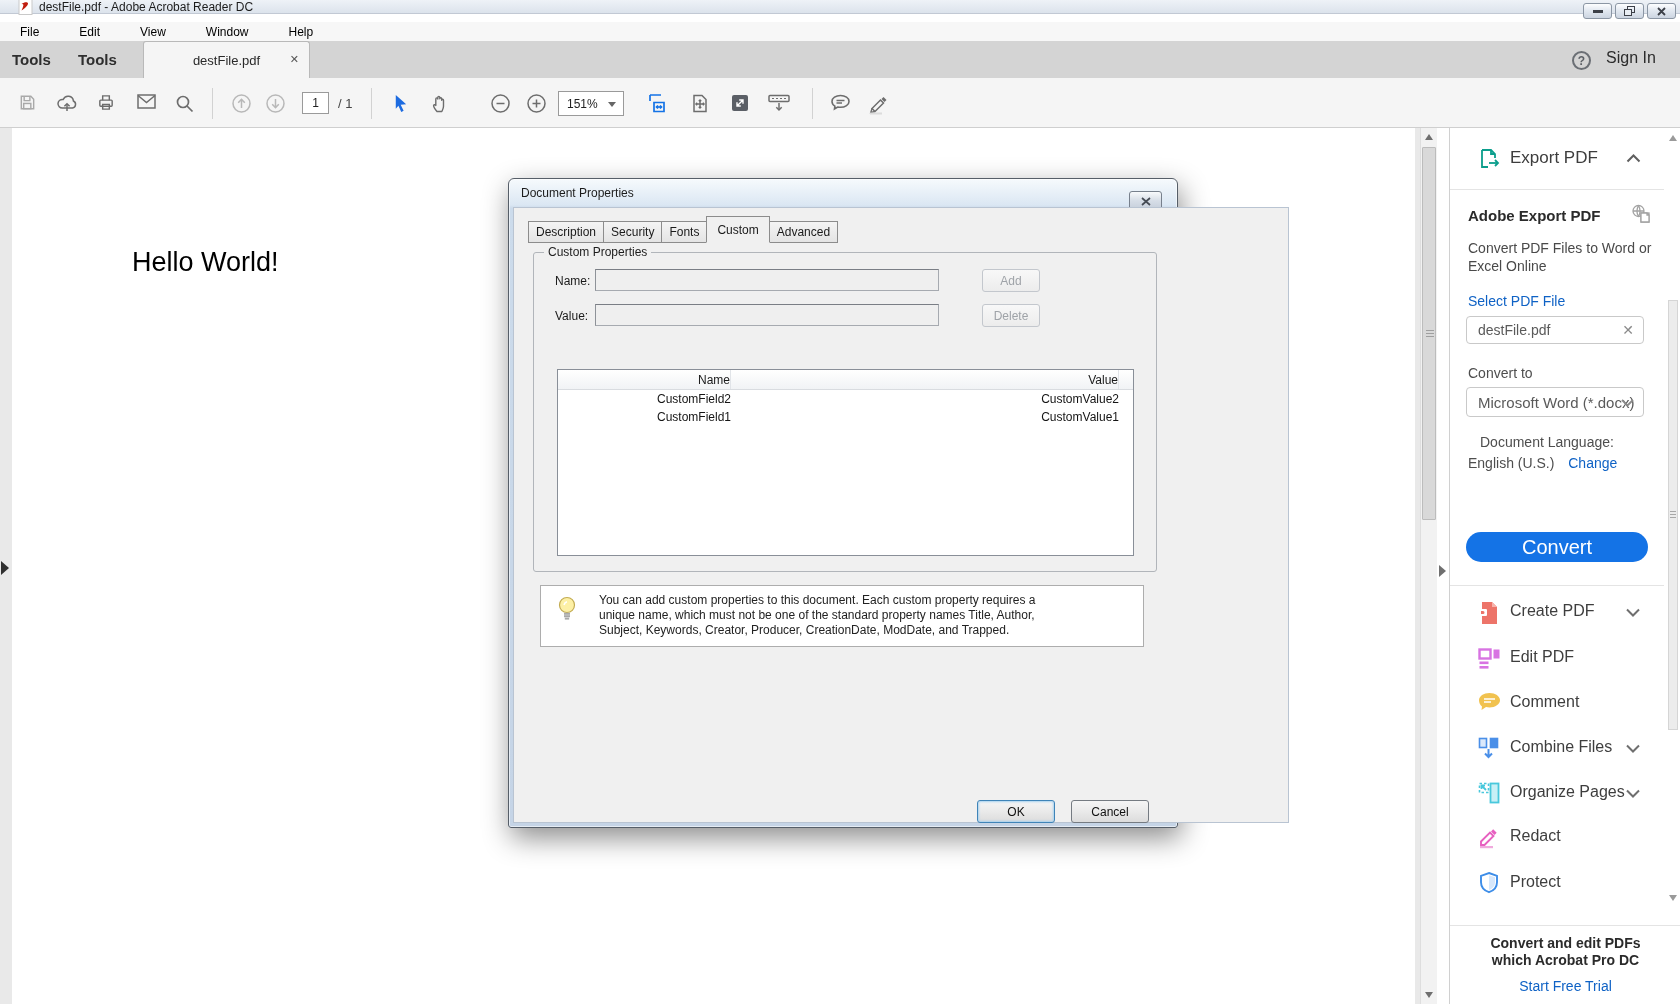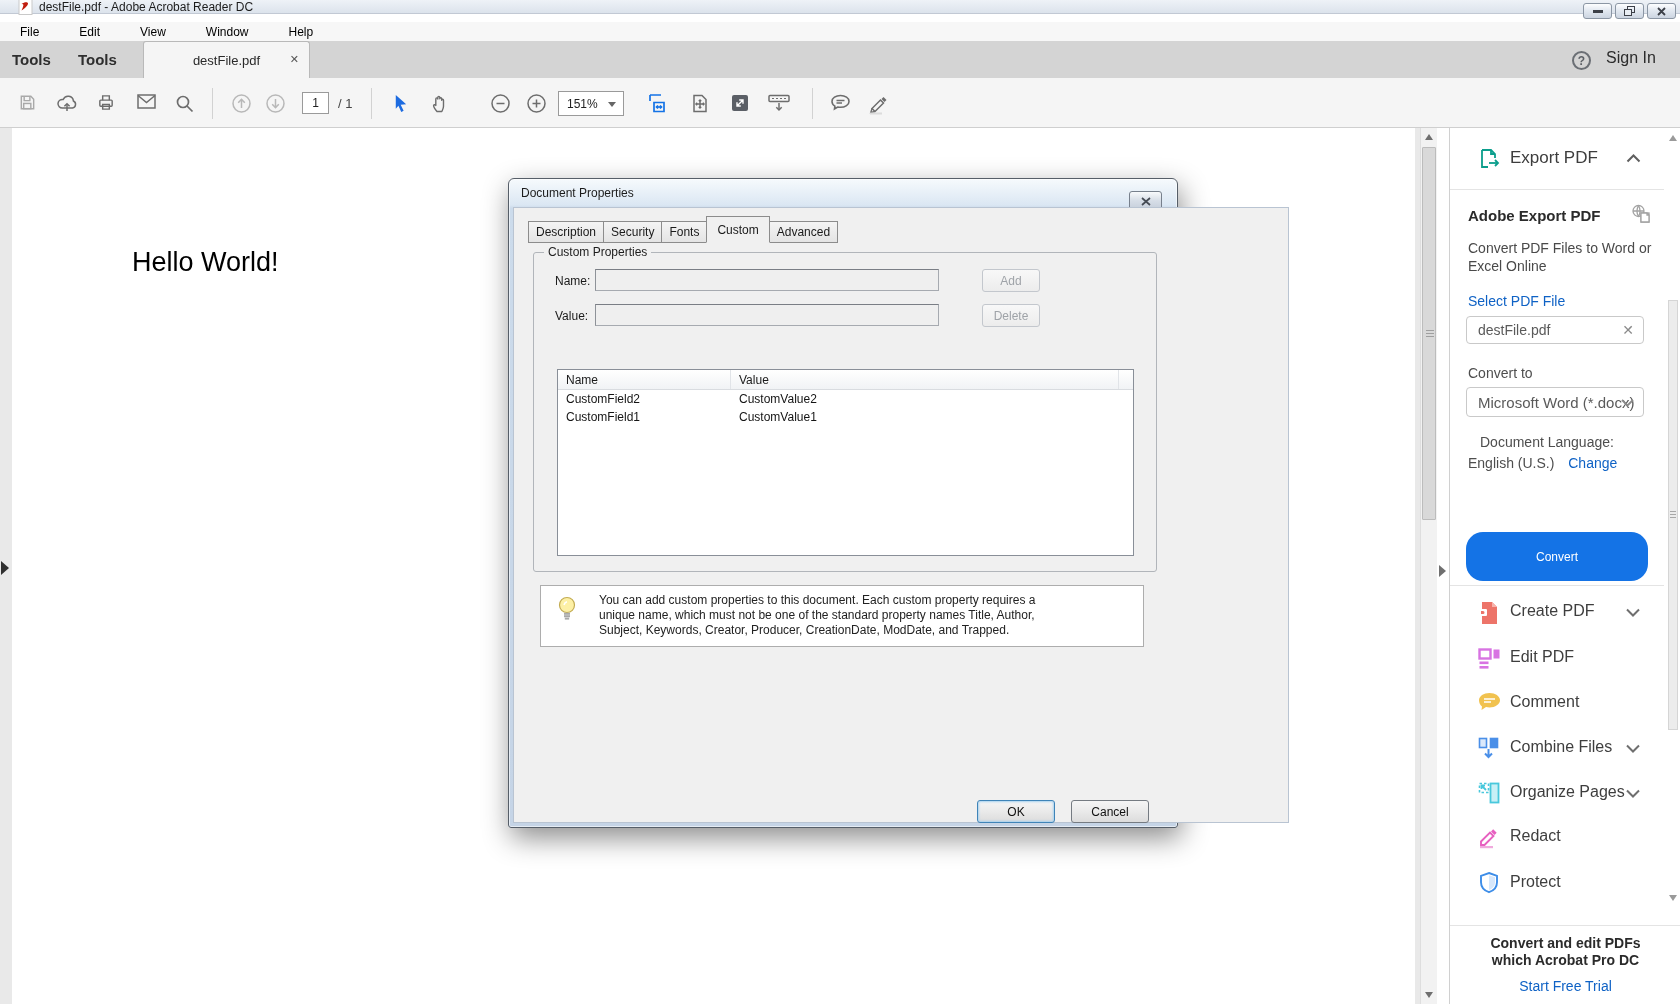--- a/index.html
+++ b/index.html
@@ -77,22 +77,22 @@
 .filebox { position:absolute; left:16px; top:188px; width:178px; height:28px; border:1px solid #c9c9c9; border-radius:4px;
   font-size:14px; color:#5a5a5a; display:flex; align-items:center; padding-left:11px; }
 .filebox .fx { position:absolute; right:9px; top:5px; font-size:14px; color:#8a8a8a; }
 .sb-convertto { position:absolute; left:18px; top:237px; font-size:14px; color:#4e4e4e; }
 .dropbox { position:absolute; left:16px; top:259px; width:178px; height:30px; border:1px solid #c9c9c9; border-radius:4px;
   font-size:15px; color:#5a5a5a; display:flex; align-items:center; padding-left:11px; }
 .dropbox .chev { position:absolute; right:9px; top:11px; }
 .sb-langlabel { position:absolute; left:30px; top:306px; font-size:14px; color:#4e4e4e; }
 .sb-langrow { position:absolute; left:18px; top:327px; font-size:14px; color:#4e4e4e; }
 .sb-langrow .chg { margin-left:10px; }
-.convertbtn { position:absolute; left:16px; top:404px; width:182px; height:49px; background:#1473e6; border:none;
-  border-radius:17px; color:#fff; font-size:12px; display:flex; align-items:center; justify-content:center; font-family:"Liberation Sans",sans-serif; }
+.convertbtn { position:absolute; left:16px; top:404px; width:182px; height:30px; background:#1473e6; border:none;
+  border-radius:17px; color:#fff; font-size:20px; display:flex; align-items:center; justify-content:center; font-family:"Liberation Sans",sans-serif; }
 .toolsep { position:absolute; left:0; top:457px; width:214px; border-top:1px solid #e4e4e4; }
 .tool { position:absolute; left:0; width:214px; height:30px; }
 .tool .ticn { position:absolute; left:27px; top:2px; }
 .tool .tlabel { position:absolute; left:60px; top:4px; font-size:16px; color:#3e3e3e; }
 .tool .tchev { position:absolute; left:176px; top:10px; }
 .promo { position:absolute; left:0; top:797px; width:231px; border-top:1px solid #e4e4e4; text-align:center; }
 .promo .p1 { margin-top:9px; font-size:14px; font-weight:700; color:#2b2b2b; line-height:17px; }
 .promo .trial { margin-top:9px; font-size:14px; }
 .sb-scroll { position:absolute; left:215px; top:0; width:16px; height:797px; }
 .sb-thumb { position:absolute; left:3px; top:172px; width:10px; height:430px; background:#ececec; border:1px solid #d5d5d5; }
@@ -112,21 +112,21 @@
 .dtab { height:22px; padding:0 7px; display:flex; align-items:center; font-size:12px; color:#1a1a1a;
   background:linear-gradient(#f4f4f4,#e4e4e4); border:1px solid #8c8c8c; margin-right:-1px; }
 .dtab.active { height:27px; background:#f0f0f0; border-bottom:1px solid #f0f0f0; position:relative; z-index:2; padding:0 10px; }
 .groupbox { position:absolute; left:19px; top:44px; width:624px; height:320px; border:1px solid #b1b5ba; border-radius:3px; }
 .glegend { position:absolute; left:10px; top:-8px; background:#f0f0f0; padding:0 4px; font-size:12px; color:#1d1d1d; }
 .flabel { position:absolute; font-size:12px; color:#1a1a1a; }
 .dinput { position:absolute; width:344px; height:22px; background:#efefef;
   border:1px solid #a6aab0; border-top-color:#7a7e85; border-left-color:#8e9298; }
 .dbtn { position:absolute; width:58px; height:23px; font-size:12px; font-family:"Liberation Sans",sans-serif;
   background:linear-gradient(#f8f8f8,#ececec); border:1px solid #c3c7cd; border-radius:3px; color:#9fa3a8; }
-.ptable { position:absolute; left:43px; top:161px; width:577px; height:187px; border:1px solid #898f98; background:#fff; }
+.ptable { position:absolute; left:43px; top:161px; width:577px; height:187px; border:1px solid #898f98; background:#fff;text-align:right; }
 .phead { display:flex; height:20px; background:linear-gradient(#ffffff,#f1f3f5); border-bottom:1px solid #d9dce0; font-size:12px; color:#1a1a1a; }
 .phc { padding:3px 0 0 8px; border-right:1px solid #e1e4e8; }
 .phc.c1 { width:173px; } .phc.c2 { width:388px; } .phc.c3 { flex:1; border-right:none; }
 .prow { display:flex; height:18px; font-size:12px; color:#141414; }
 .pc { padding:2px 0 0 8px; } .pc.c1 { width:173px; } .pc.c2 { width:388px; }
 .infobox { position:absolute; left:26px; top:377px; width:604px; height:62px; background:#fff; border:1px solid #adadad; }
 .bulb { position:absolute; left:15px; top:9px; }
 .infotext { position:absolute; left:58px; top:7px; width:452px; font-size:12px; line-height:15px; color:#222; }
 .okbtn, .cancelbtn { position:absolute; top:592px; width:78px; height:23px; font-size:12px; color:#111;
   font-family:"Liberation Sans",sans-serif; border-radius:3px;

